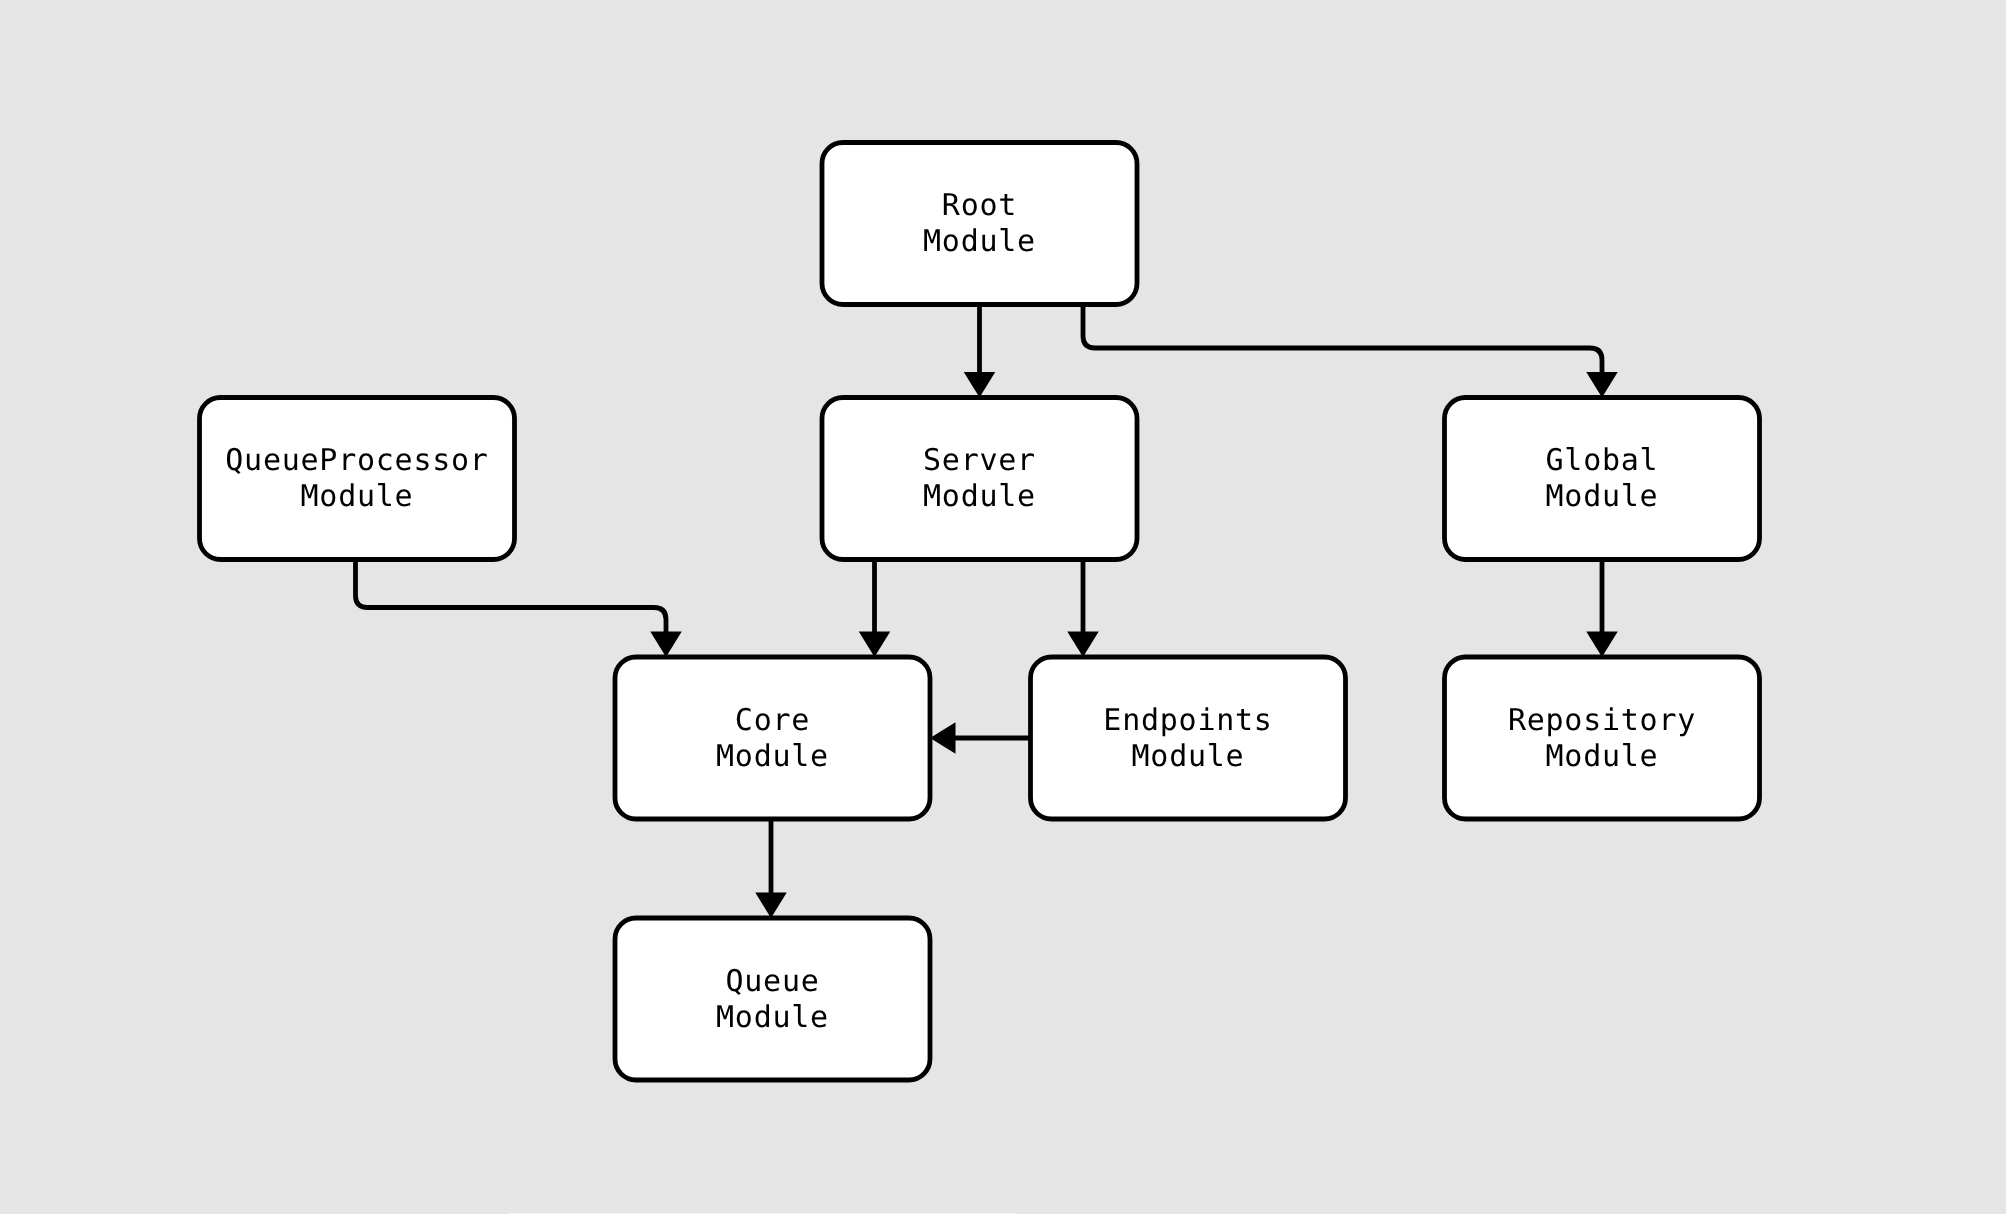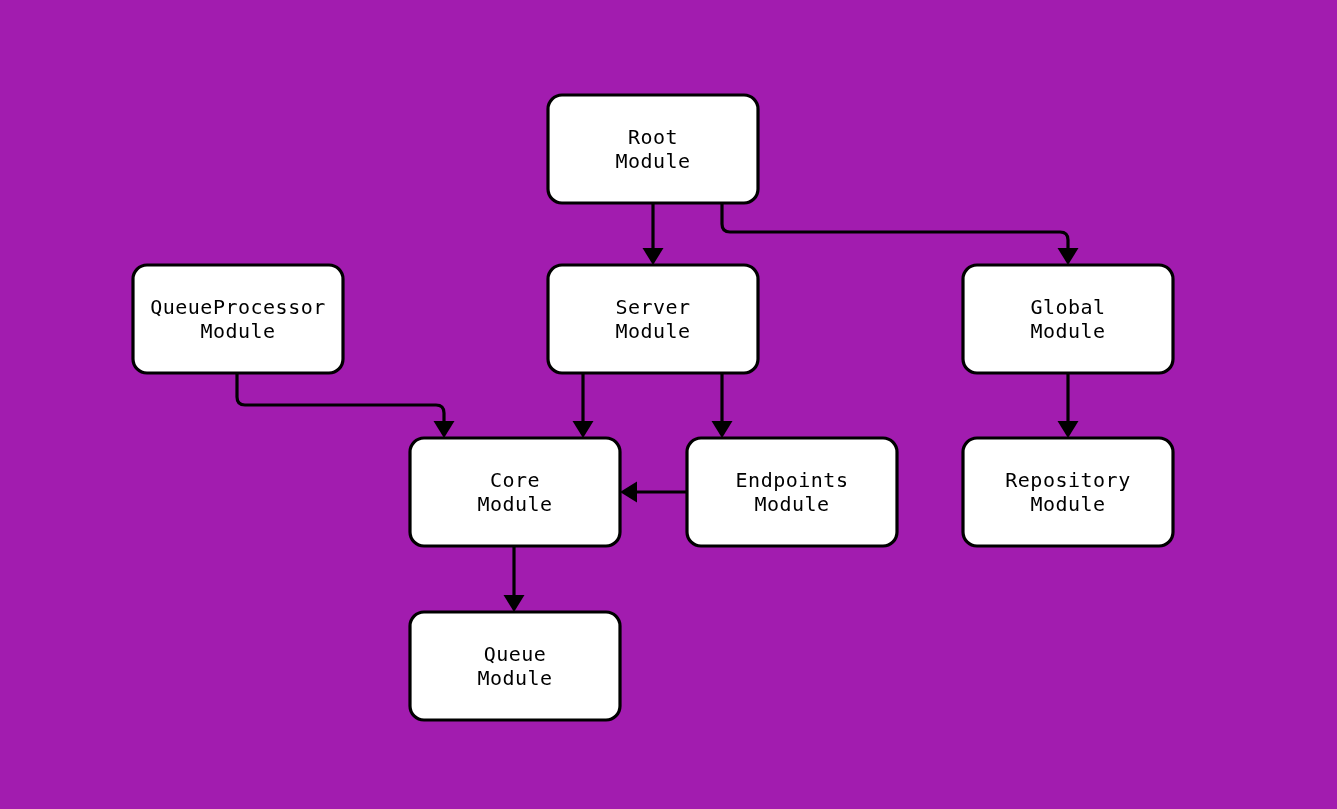--- a/index.html
+++ b/index.html
@@ -11,21 +11,21 @@
   body {
     width: 1337px;
     height: 809px;
     overflow: hidden;
     font-family: "DejaVu Sans Mono", "Liberation Mono", monospace;
   }
   #diagram-root {
     position: relative;
     width: 1337px;
     height: 809px;
-    background: #a21caf;
+    background: #e5e5e5;
   }
   svg#diagram-svg {
     display: block;
     width: 1337px;
     height: 809px;
   }
   .node-box {
     fill: #ffffff;
     stroke: #000000;
     stroke-width: 3.2;

